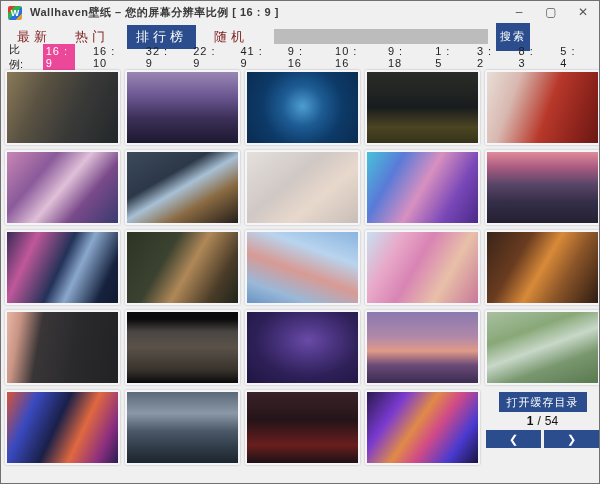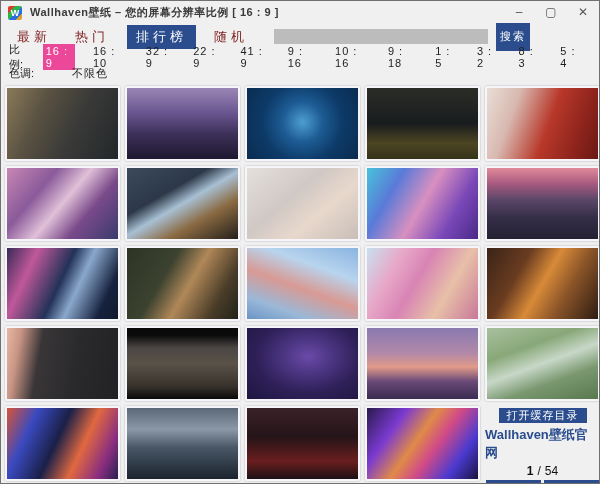--- a/index.html
+++ b/index.html
@@ -85,24 +85,20 @@
     <span class="chip">41 : 9</span>
     <span class="chip">9 : 16</span>
     <span class="chip">10 : 16</span>
     <span class="chip">9 : 18</span>
     <span class="chip">1 : 5</span>
     <span class="chip">3 : 2</span>
     <span class="chip">8 : 3</span>
     <span class="chip">5 : 4</span>
   </div>
 
-  <div class="filterrow">
-    <span class="rowlabel">色调:</span>
-    <span class="tonevalue">不限色</span>
-  </div>
 
   <div class="grid">
     <div class="thumb" style="background:linear-gradient(115deg,#8a7a58 0%,#5a5242 30%,#3a3a38 60%,#23272a 100%)"></div>
     <div class="thumb" style="background:linear-gradient(180deg,#9a86b4 0%,#6a5690 35%,#3c3058 65%,#1e1830 100%)"></div>
     <div class="thumb" style="background:radial-gradient(circle at 50% 48%,#4e9ed0 0%,#1d5c94 30%,#0d3a68 60%,#0a2c50 100%)"></div>
     <div class="thumb" style="background:linear-gradient(180deg,#2a2d26 0%,#191c1e 50%,#4c4522 78%,#35321a 100%)"></div>
     <div class="thumb" style="background:linear-gradient(110deg,#e8ded6 0%,#d8b8b0 25%,#b8382a 55%,#8e241c 80%,#6a1814 100%)"></div>
     <div class="thumb" style="background:linear-gradient(130deg,#c887b4 0%,#8a5a9a 30%,#e0c0d8 50%,#7a4a8a 70%,#3a3a6e 100%)"></div>
     <div class="thumb" style="background:linear-gradient(150deg,#3c4a5c 0%,#2c3848 35%,#a8c0d4 50%,#8a6a42 70%,#241f1a 100%)"></div>
     <div class="thumb" style="background:linear-gradient(140deg,#e4e0dc 0%,#d0c8c4 40%,#e8d8cc 65%,#c8beb8 100%)"></div>
@@ -118,21 +114,20 @@
     <div class="thumb" style="background:radial-gradient(ellipse at 55% 40%,#6a4aa8 0%,#4a3480 30%,#2e2058 60%,#1e1640 100%)"></div>
     <div class="thumb" style="background:linear-gradient(180deg,#8a7ab0 0%,#b088a8 35%,#e09a88 55%,#6a4a78 75%,#3a2c50 100%)"></div>
     <div class="thumb" style="background:linear-gradient(160deg,#a8c0a0 0%,#88a878 30%,#c8d8c8 50%,#7a9870 70%,#58784e 100%)"></div>
     <div class="thumb" style="background:linear-gradient(115deg,#d85438 0%,#3a4ac0 22%,#1a2048 45%,#e06840 65%,#8a2e80 85%,#2a1e50 100%)"></div>
     <div class="thumb" style="background:linear-gradient(180deg,#5a6878 0%,#8a98a8 30%,#4a5868 55%,#2e3a46 80%,#1c242e 100%)"></div>
     <div class="thumb" style="background:linear-gradient(180deg,#3a2228 0%,#241418 40%,#6a1e1e 75%,#1c1014 100%)"></div>
     <div class="thumb" style="background:linear-gradient(125deg,#2a1a4e 0%,#7a3ad0 25%,#e08a48 45%,#d04a88 60%,#4a3ad0 80%,#1a1440 100%)"></div>
 
     <div class="panel">
       <button class="btn cachebtn">打开缓存目录</button>
-      <a class="sitelink">Wallhaven壁纸官网</a>
       <div class="page">
         <span class="cur">1</span>
         <span>/</span>
         <span>54</span>
       </div>
       <div class="navbtns">
         <button class="btn">❮</button>
         <button class="btn">❯</button>
       </div>
     </div>

